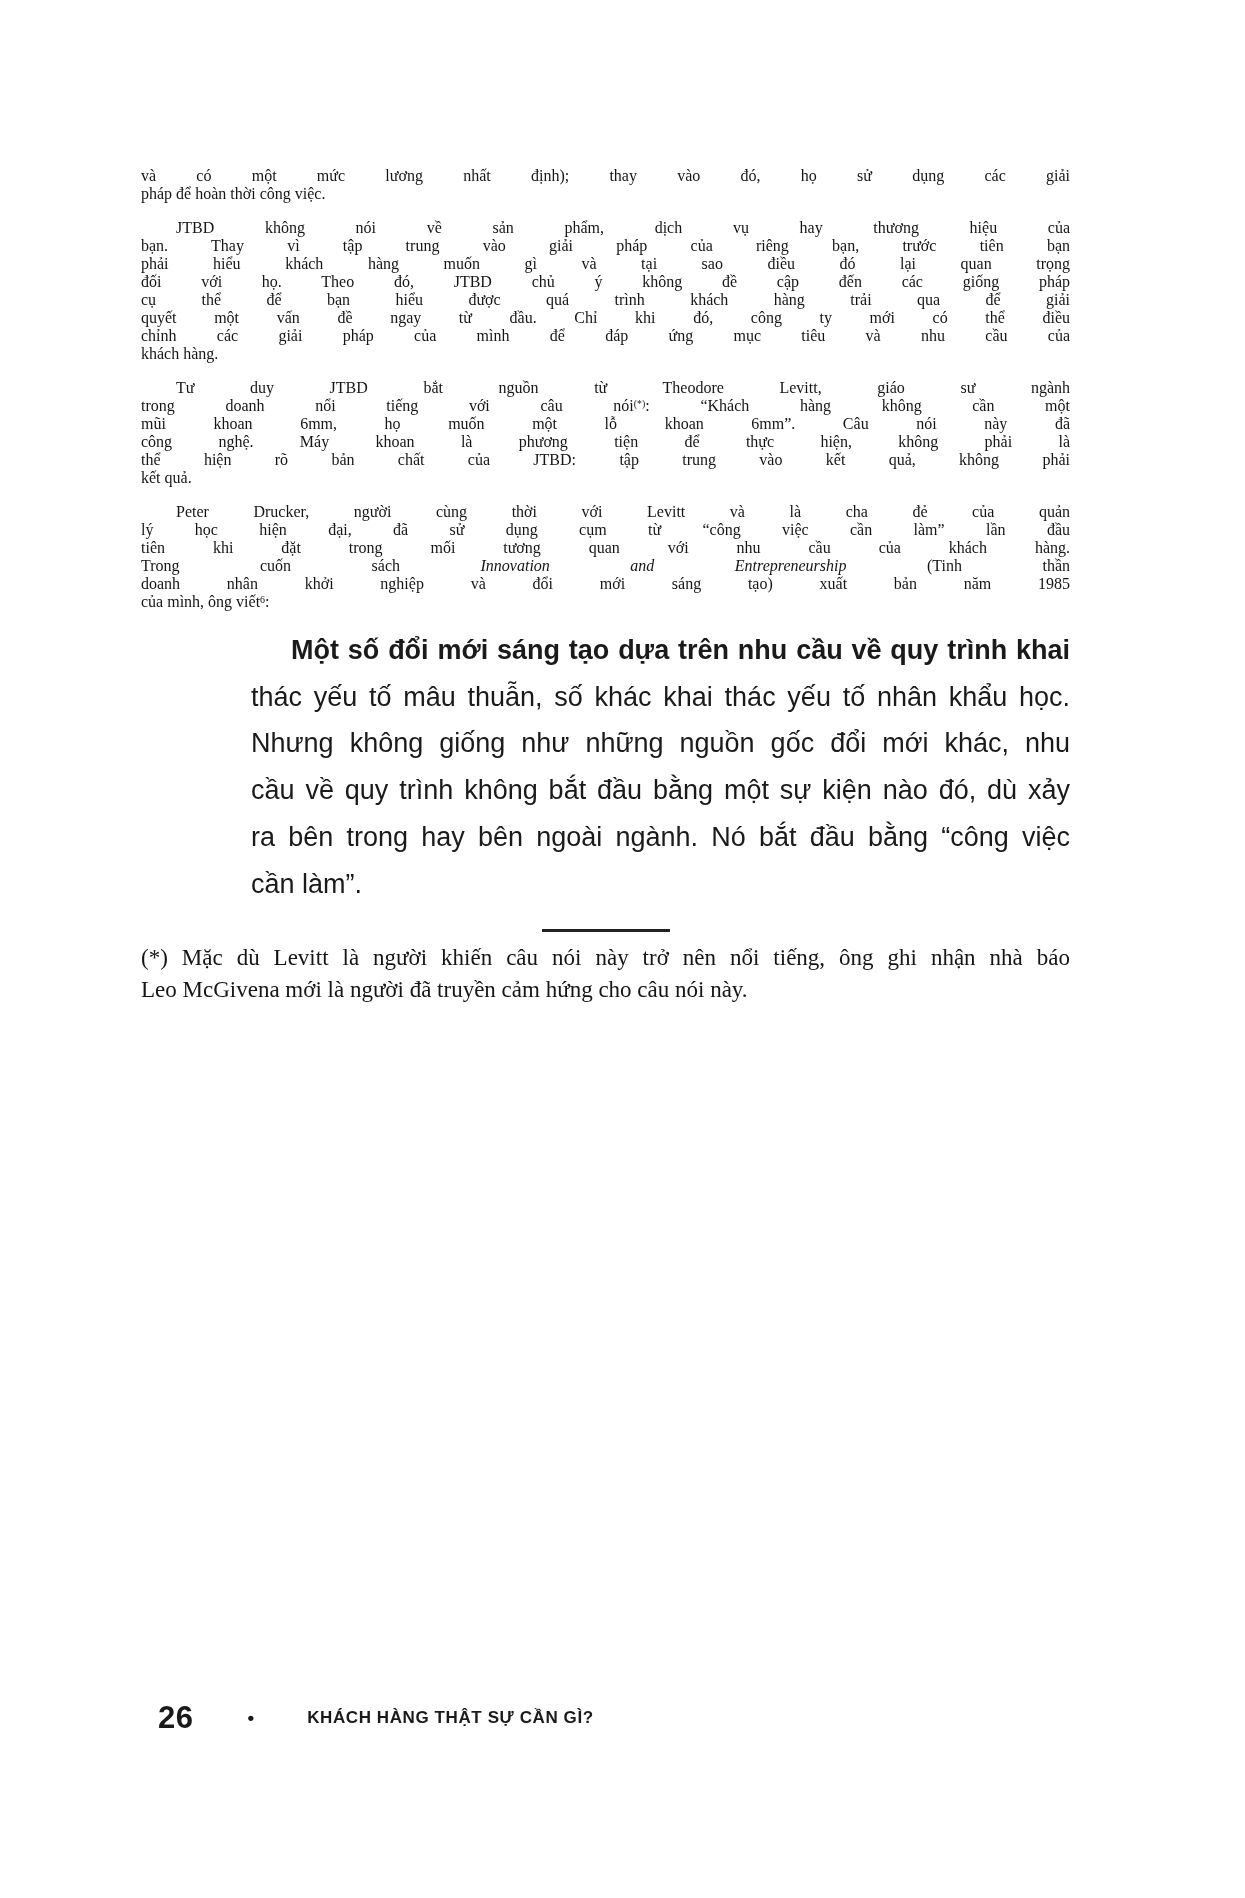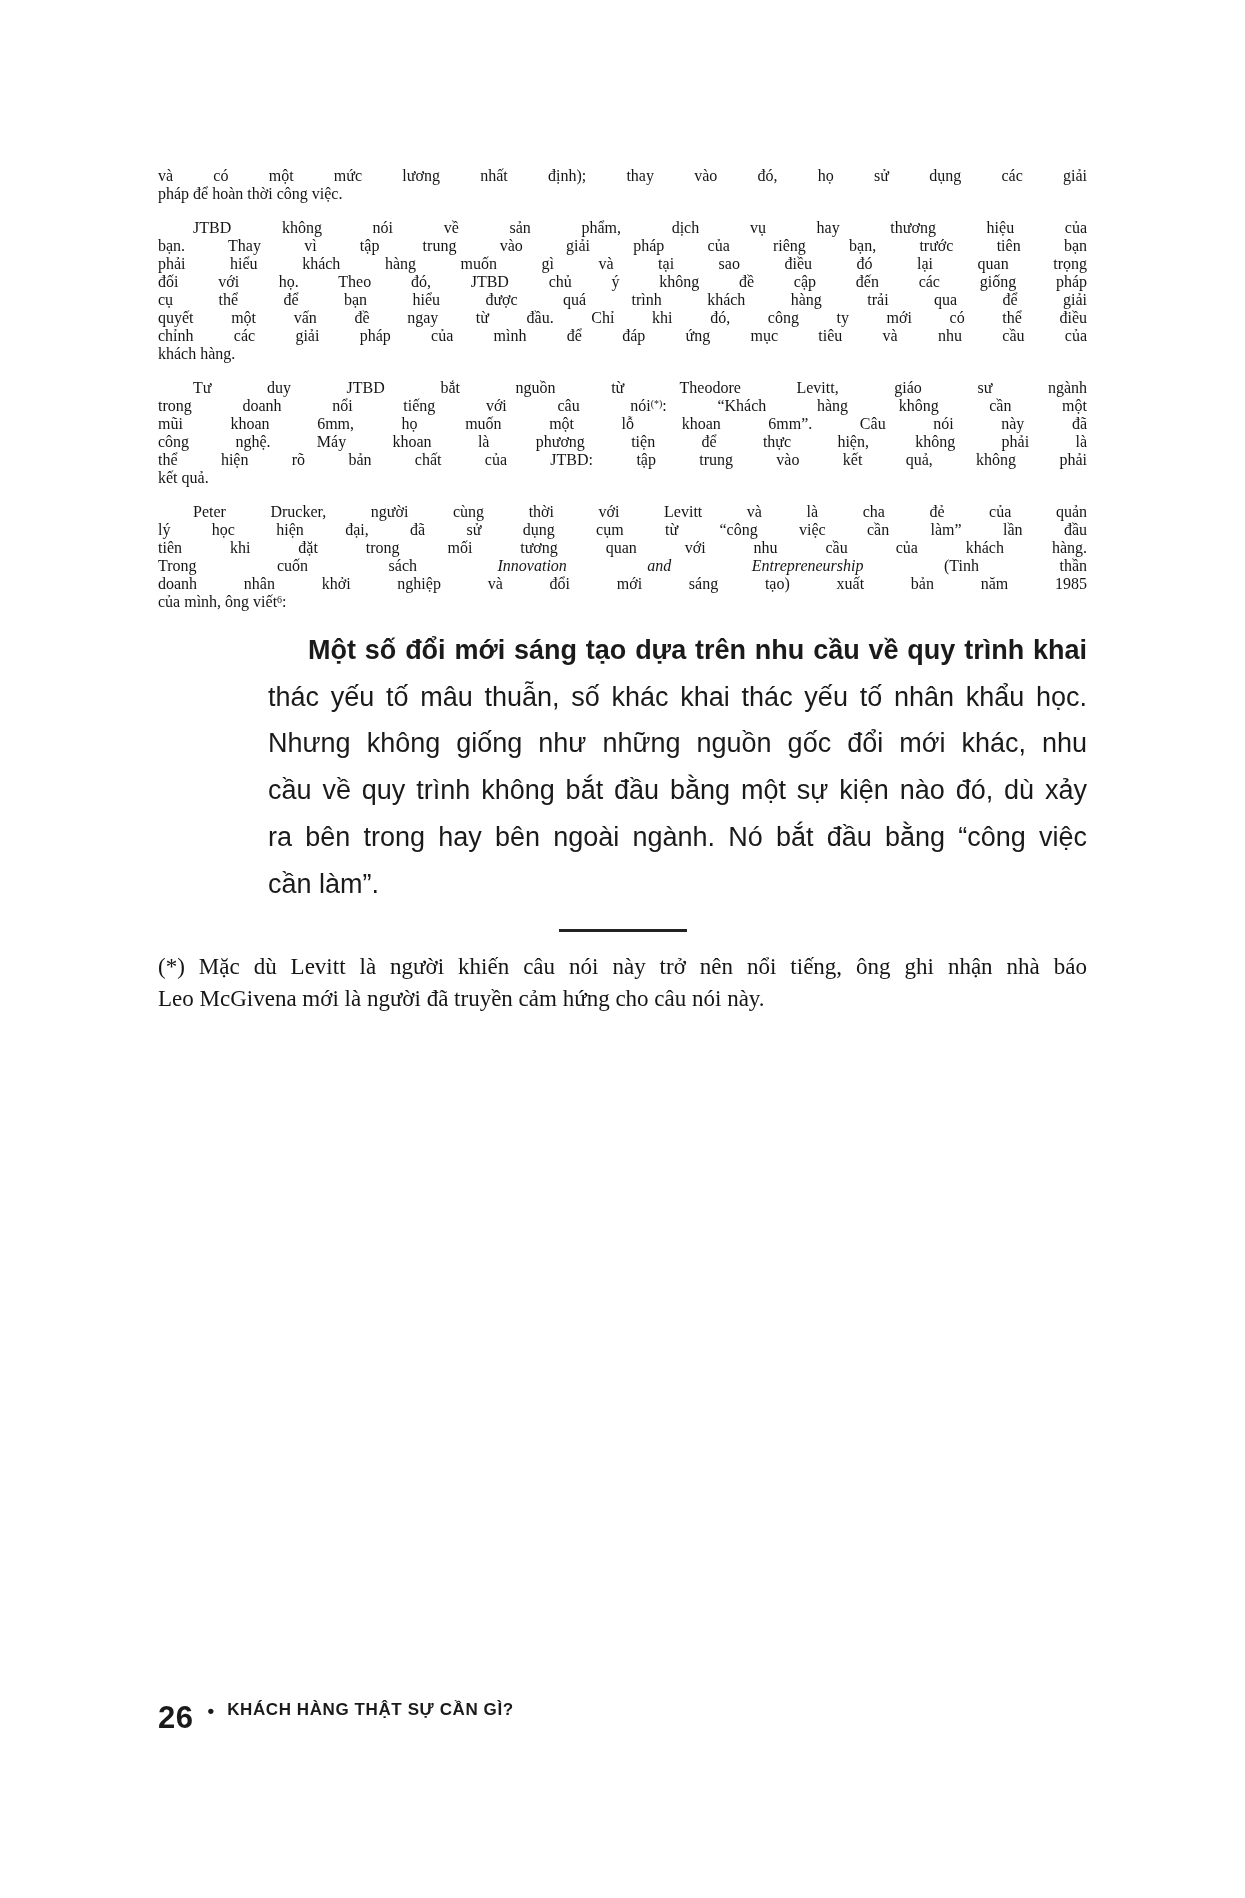--- a/index.html
+++ b/index.html
@@ -7,21 +7,21 @@
     width: 1245px;
     height: 1898px;
     background: #ffffff;
     position: relative;
     color: #151515;
     font-family: "Liberation Serif", "DejaVu Serif", serif;
     overflow: hidden;
   }
   .content {
     position: absolute;
-    left: 158px;
+    left: 141px;
     top: 167px;
     width: 929px;
   }
   .para {
     margin: 0;
     font-size: 31px;
     line-height: 47.5px;
   }
   .line {
     text-align: justify;
@@ -51,33 +51,34 @@
   }
   .quote .line.indent { text-indent: 40px; font-weight: bold; }
   .footnote-rule {
     margin-top: 22px;
     width: 128px;
     height: 0;
     border: 0;
     border-top: 3px solid #222222;
   }
   .footnote {
-    margin-top: 19px;
+    margin-top: 10px;
     font-size: 23px;
     line-height: 32px;
   }
   .page-footer {
     position: absolute;
     left: 158px;
     top: 1700px;
     display: flex;
-    align-items: flex-start;
+    align-items: center;
     font-family: "Liberation Sans", "DejaVu Sans", sans-serif;
     font-weight: 700;
     color: #1a1a1a;
+    gap: 40px;
   }
   .page-footer .num {
     font-size: 31px;
     letter-spacing: 0.5px;
   }
   .page-footer .bullet {
     font-size: 19px;
     margin: 0 13px 0 14px;
   }
   .page-footer .title {

